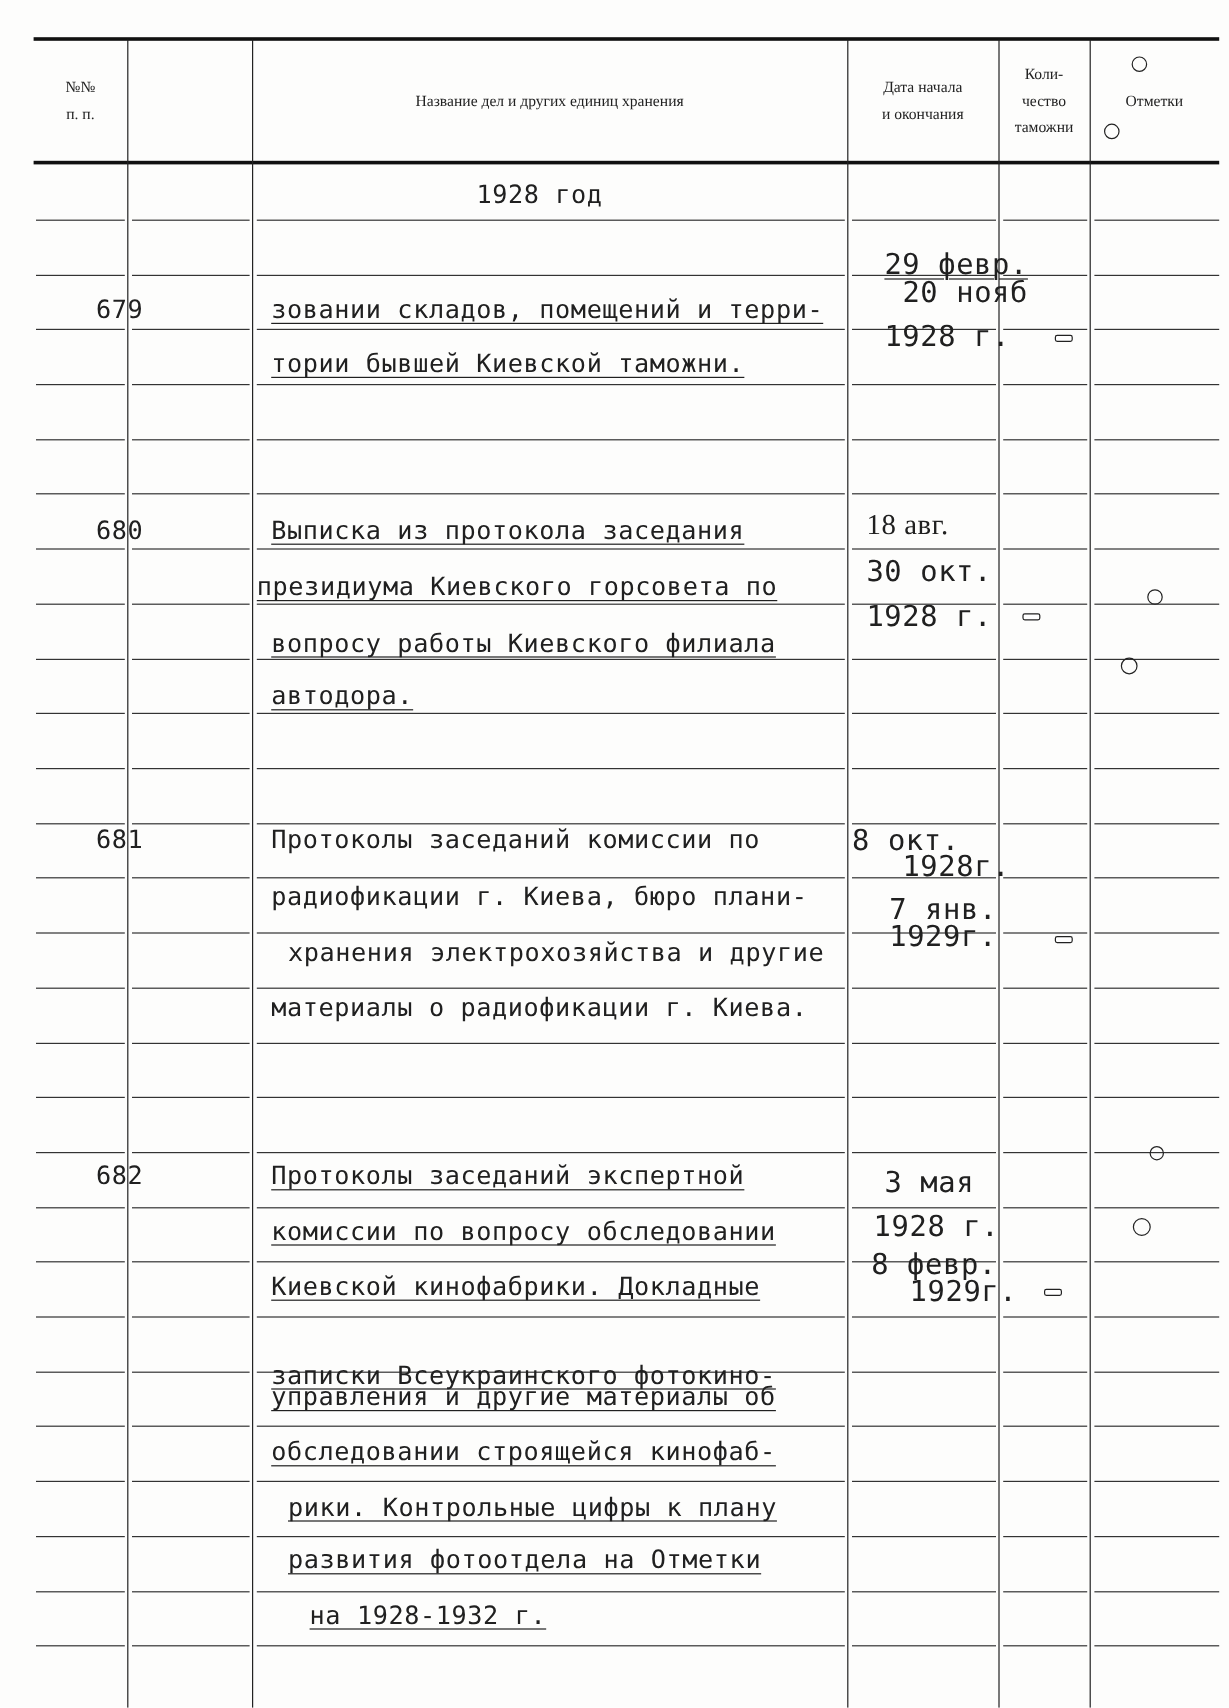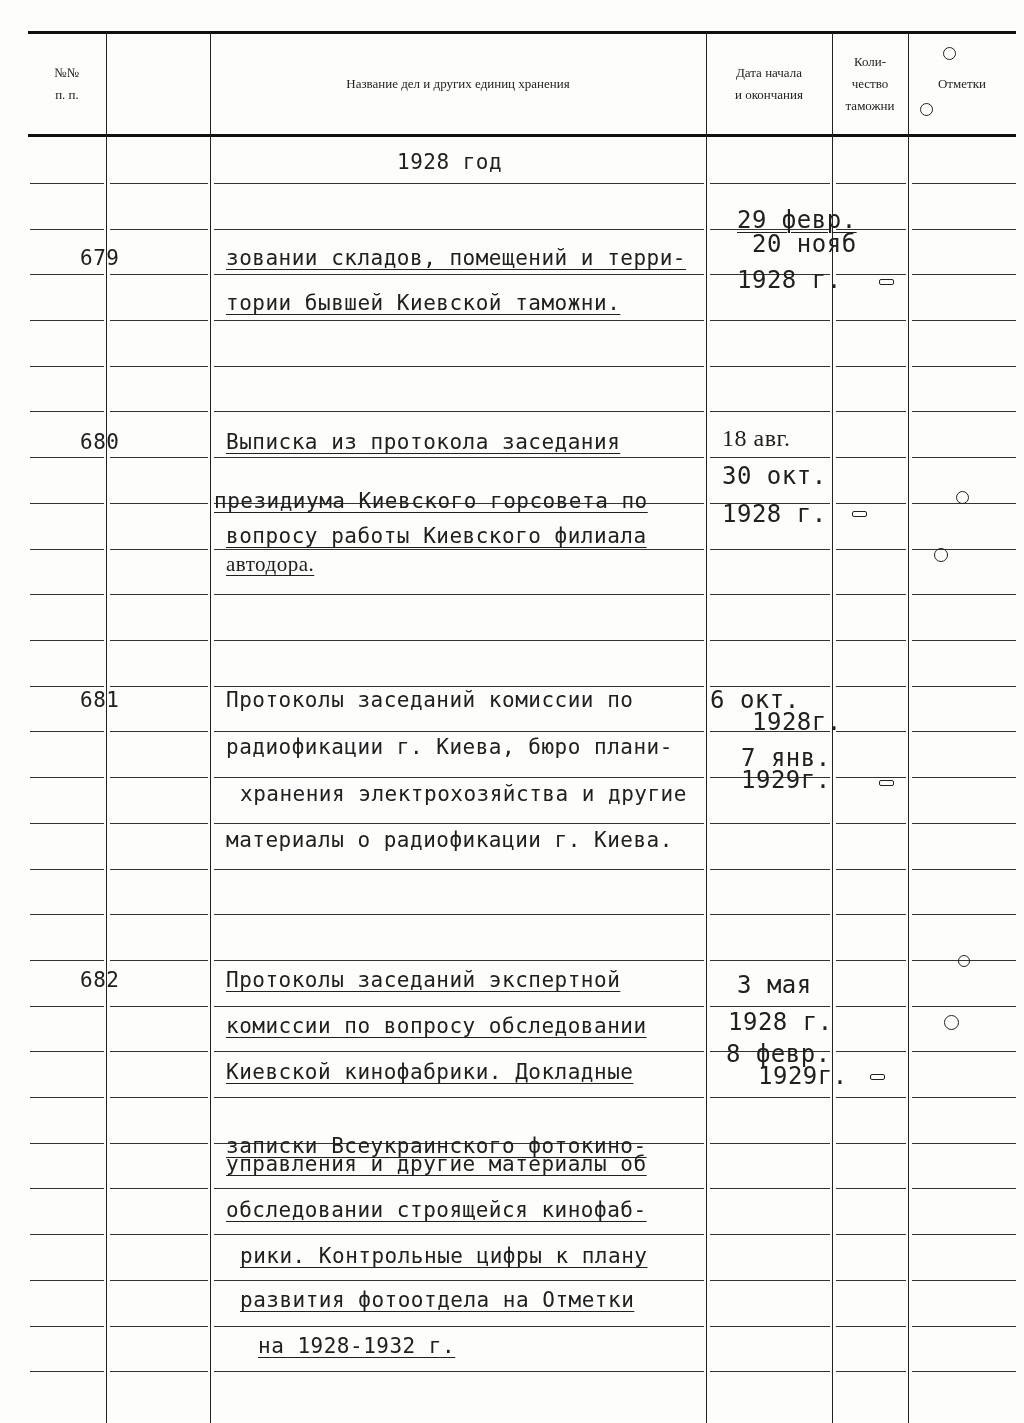--- a/index.html
+++ b/index.html
@@ -235,38 +235,38 @@
     <div class="tw underlined" style="left:226px; top:291px;">тории бывшей Киевской таможни.</div>
     <div class="tw tw-sm underlined" style="left:737px; top:206px;">29 февр.</div>
     <div class="tw tw-sm" style="left:752px; top:230px;">20 нояб</div>
     <div class="tw tw-sm" style="left:737px; top:266px;">1928 г.</div>
     <div class="dash" style="left:879px; top:279px;"></div>
   </div>
 
   <div>
     <div class="tw" style="left:80px; top:430px;">680</div>
     <div class="tw underlined" style="left:226px; top:430px;">Выписка из протокола заседания</div>
-    <div class="tw underlined" style="left:214px; top:489px;">президиума Киевского горсовета по</div>
+    <div class="tw underlined" style="left:214px; top:477px;">президиума Киевского горсовета по</div>
     <div class="tw underlined" style="left:226px; top:524px;">вопросу работы Киевского филиала</div>
-    <div class="tw underlined" style="left:226px; top:552px;font-family:Liberation Serif, serif;">автодора.</div>
+    <div class="tw underlined" style="left:226px; top:568px;">автодора.</div>
     <div class="tw tw-sm" style="left:722px; top:425px;font-family:Liberation Serif, serif;">18 авг.</div>
     <div class="tw tw-sm" style="left:722px; top:462px;">30 окт.</div>
     <div class="tw tw-sm" style="left:722px; top:500px;">1928 г.</div>
     <div class="dash" style="left:852px; top:511px;"></div>
     <div class="circle-mark" style="left:956px; top:491px; width:11px; height:11px;"></div>
     <div class="circle-mark" style="left:934px; top:548px; width:12px; height:12px;"></div>
   </div>
 
   <div>
     <div class="tw" style="left:80px; top:688px;">681</div>
     <div class="tw" style="left:226px; top:688px;">Протоколы заседаний комиссии по</div>
     <div class="tw" style="left:226px; top:735px;">радиофикации г. Киева, бюро плани-</div>
     <div class="tw" style="left:240px; top:782px;">хранения электрохозяйства и другие</div>
     <div class="tw" style="left:226px; top:828px;">материалы о радиофикации г. Киева.</div>
-    <div class="tw tw-sm" style="left:710px; top:686px;">6 окт.</div>
+    <div class="tw tw-sm" style="left:710px; top:686px;">8 окт.</div>
     <div class="tw tw-sm" style="left:752px; top:708px;">1928г.</div>
     <div class="tw tw-sm" style="left:741px; top:744px;">7 янв.</div>
     <div class="tw tw-sm" style="left:741px; top:766px;">1929г.</div>
     <div class="dash" style="left:879px; top:780px;"></div>
   </div>
 
   <div>
     <div class="tw" style="left:80px; top:968px;">682</div>
     <div class="tw underlined" style="left:226px; top:968px;">Протоколы заседаний экспертной</div>
     <div class="tw underlined" style="left:226px; top:1014px;">комиссии по вопросу обследовании</div>

